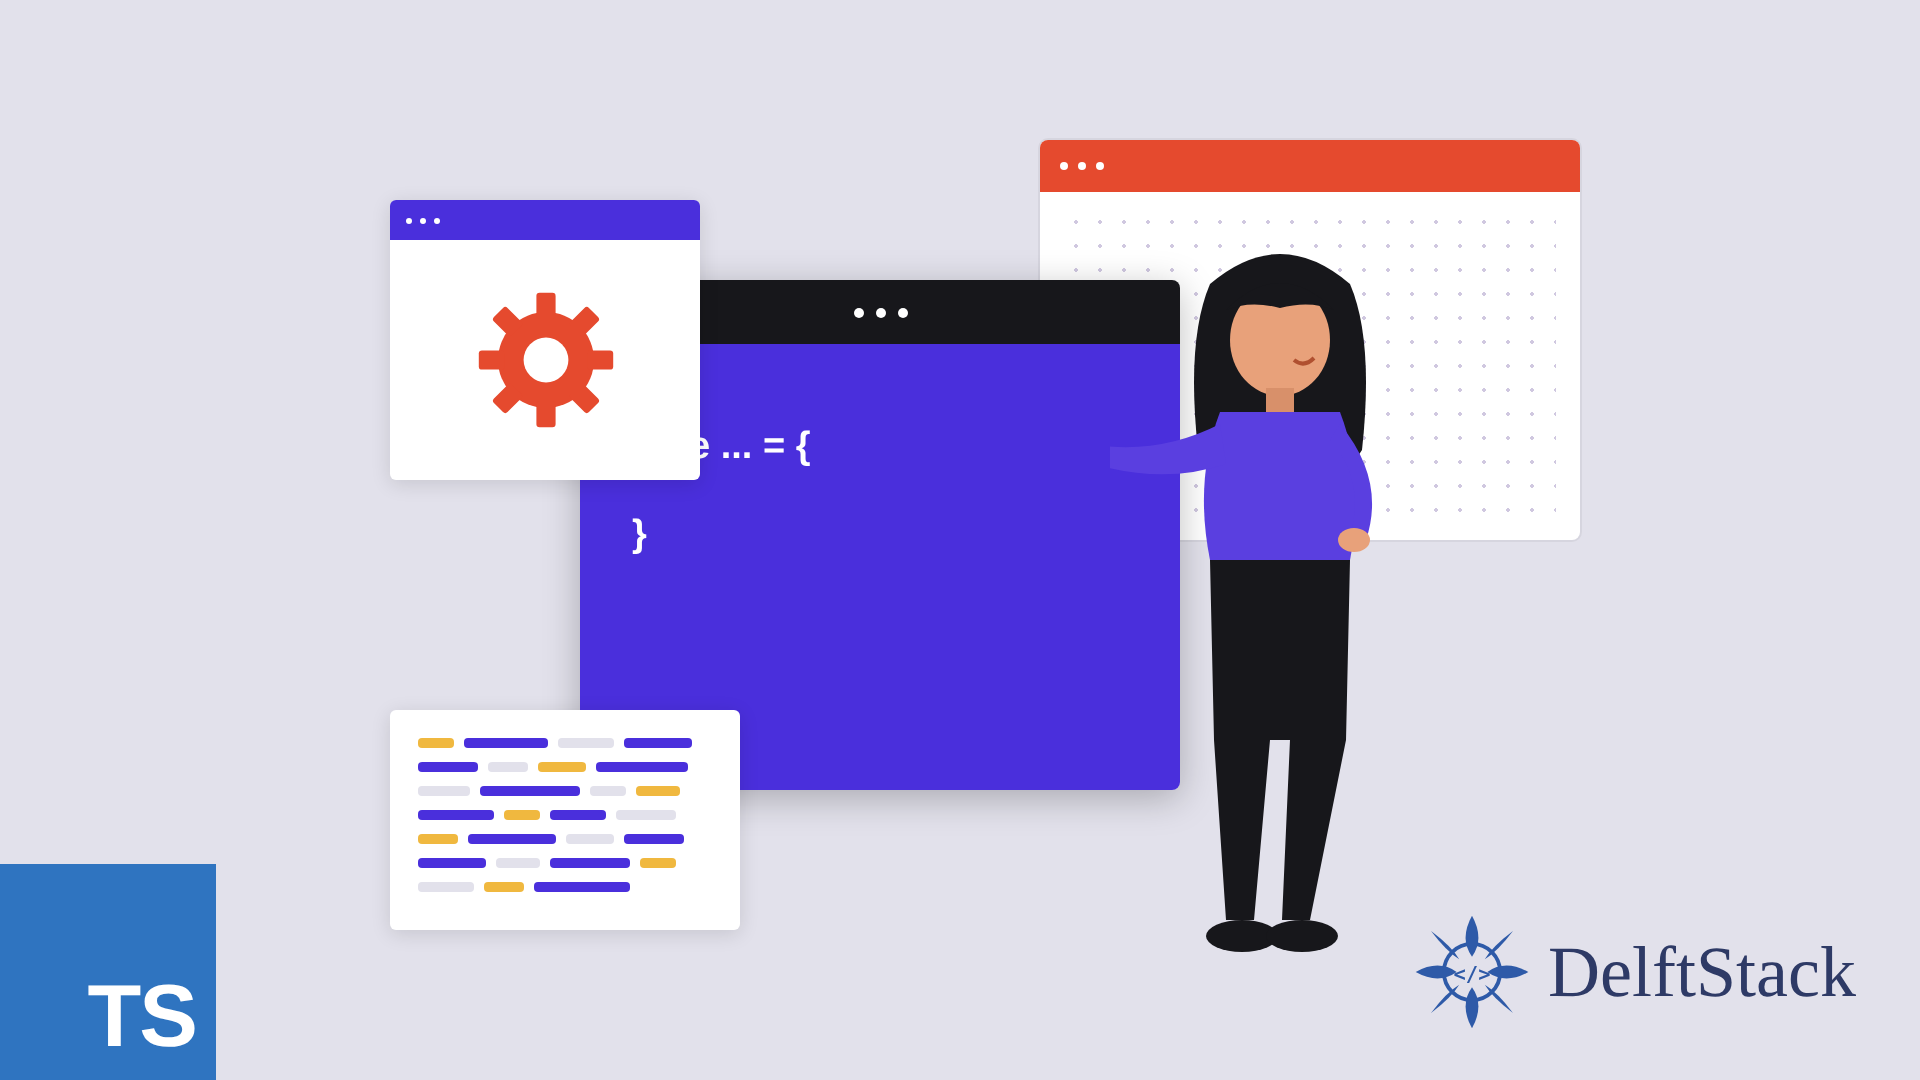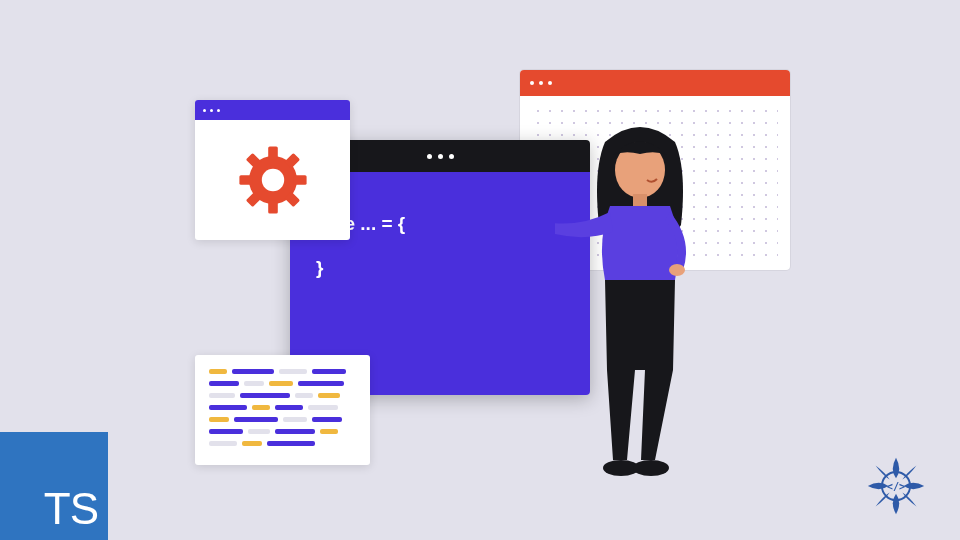--- a/index.html
+++ b/index.html
@@ -133,21 +133,21 @@
       width: 108px;
       height: 108px;
       background: #2f74c0;
       display:flex;
       align-items:flex-end;
       justify-content:flex-end;
       padding: 6px 10px;
     }
     .ts-badge span {
       color:#fff;
-      font-weight: 400;
+      font-weight: 700;
       font-size: 44px;
       font-family: Arial, sans-serif;
       letter-spacing: -1px;
     }
     
     .brand {
       position: absolute;
       right: 32px;
       bottom: 22px;
       display:flex;
@@ -296,15 +296,16 @@
           <path d="M6 50 Q24 60 38 50 Q24 40 6 50 Z" fill="#2e5aa8" stroke="none"></path>
           <path d="M94 50 Q76 60 62 50 Q76 40 94 50 Z" fill="#2e5aa8" stroke="none"></path>
           <path d="M18 18 Q34 30 40 40 Q30 34 18 18 Z" fill="#2e5aa8" stroke="none"></path>
           <path d="M82 18 Q66 30 60 40 Q70 34 82 18 Z" fill="#2e5aa8" stroke="none"></path>
           <path d="M18 82 Q34 70 40 60 Q30 66 18 82 Z" fill="#2e5aa8" stroke="none"></path>
           <path d="M82 82 Q66 70 60 60 Q70 66 82 82 Z" fill="#2e5aa8" stroke="none"></path>
         </g>
       </g>
       <text x="50" y="57" text-anchor="middle" font-size="16" font-family="monospace" fill="#2e5aa8" font-weight="bold">&lt;/&gt;</text>
     </svg>
+    <span class="brand-text">DelftStack</span>
   </div>
 
 </div>
 
 </body></html>

